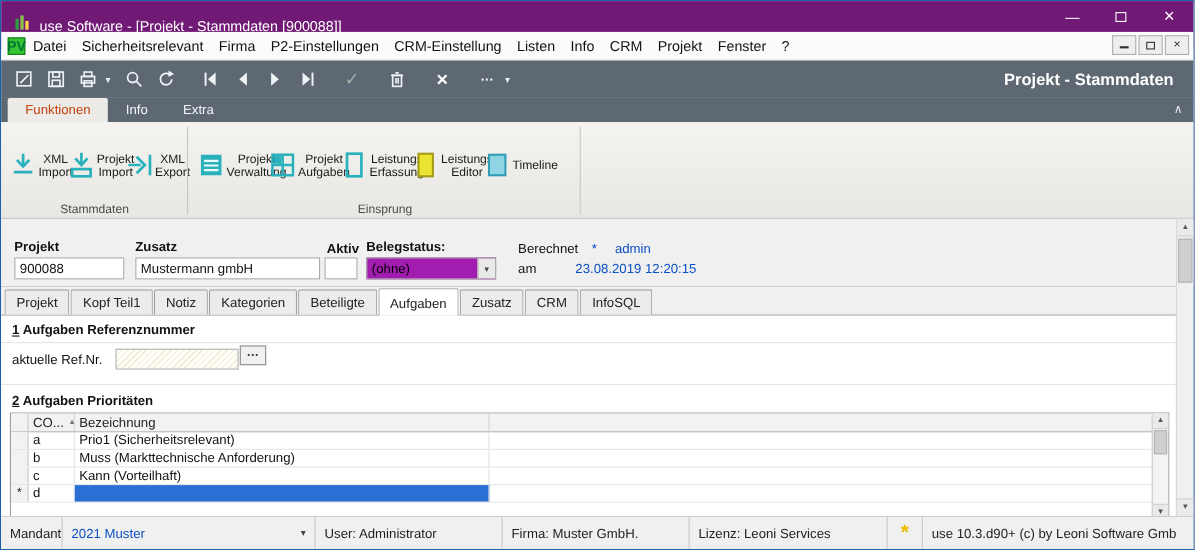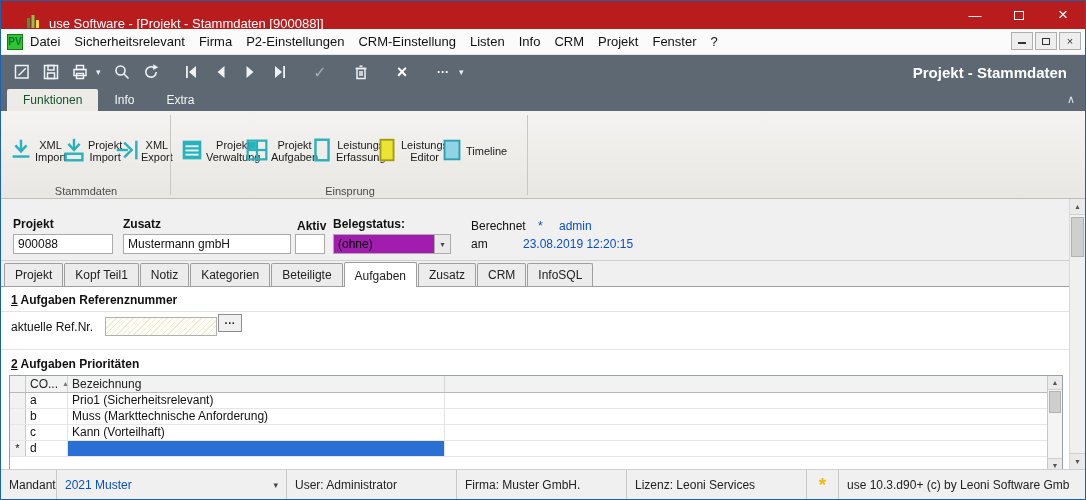--- a/index.html
+++ b/index.html
@@ -4,32 +4,32 @@
 <style>
   * { margin:0; padding:0; box-sizing:border-box; }
   html,body { background:#888; }
   .app {
     position:relative; width:1086px; height:500px; overflow:hidden;
     font-family:"Liberation Sans","DejaVu Sans",sans-serif;
     background:#f0f0f0; border:1px solid #1c61ae;
   }
   
   .titlebar { position:absolute; left:0; top:0; right:0; height:44px;
-    background:#b91c1c; display:flex; align-items:center; padding-left:25px; color:#fff; }
+    background:#701a75; display:flex; align-items:center; padding-left:12px; color:#fff; }
   .titlebar .title-text { font-size:13px; margin-left:8px; }
   .win-controls { position:absolute; right:0; top:0; height:28px; display:flex; }
   .wc { width:44px; height:28px; display:flex; align-items:center; justify-content:center;
     color:#fff; font-size:13px; cursor:default; }
   .wc .maxbox { width:10px; height:9px; border:1px solid #fff; display:block; }
   .wc.close { font-size:17px; }
   
   .menubar { position:absolute; left:0; top:28px; right:0; height:26px; background:#fbfbfb;
     display:flex; align-items:center; padding-left:6px; border-bottom:1px solid #e4e4e4; }
   .pv-badge { width:16px; height:16px; background:#33c433; border:1px solid #157a15;
-    color:#073; font-size:10px; font-weight:bold; display:flex; align-items:center; justify-content:center; }
+    color:#073; font-size:13px; font-weight:bold; display:flex; align-items:center; justify-content:center; }
   .menu-item { font-size:13px; color:#111; padding:4px 7px; cursor:default; }
   .mdi-controls { position:absolute; right:4px; top:3px; display:flex; gap:2px; }
   .mdi-btn { width:22px; height:18px; background:#eeeeee; border:1px solid #aeaeae;
     display:flex; align-items:center; justify-content:center; font-size:11px; color:#333; }
   .mdi-min { width:8px; border-bottom:2px solid #333; height:6px; }
   .mdi-rest { width:8px; height:7px; border:1px solid #333; }
   
   .toolbar { position:absolute; left:0; top:54px; right:0; height:34px; background:#5d6873;
     display:flex; align-items:center; padding-left:8px; }
   .tb-btn { width:26px; height:26px; display:flex; align-items:center; justify-content:center; margin-right:3px; }
@@ -37,21 +37,21 @@
   .tb-caret { color:#e8eef2; font-size:9px; width:10px; margin-right:3px; }
   .tb-gap { width:12px; }
   .tb-check { color:#9fb3a8; font-size:16px; font-weight:bold; }
   .tb-x { color:#fff; font-size:18px; font-weight:bold; }
   .tb-more { color:#fff; font-size:12px; font-weight:bold; letter-spacing:0px; }
   .screen-title { margin-left:auto; padding-right:18px; color:#fff; font-weight:bold; font-size:15px; }
   
   .ribbon-tabs { position:absolute; left:0; top:88px; right:0; height:22px; background:#5d6873;
     display:flex; align-items:flex-end; padding-left:6px; }
   .rtab { font-size:12px; color:#f2f5f7; padding:4px 16px 4px 16px; cursor:default; }
-  .rtab.active { background:#edebe8; color:#14532d; border-radius:2px 2px 0 0;text-align:right; }
+  .rtab.active { background:#edebe8; color:#c2410c; border-radius:2px 2px 0 0;text-align:right; }
   .ribbon-collapse { position:absolute; right:10px; top:4px; color:#dfe6ea; font-size:11px; }
   
   .ribbon-body { position:absolute; left:0; top:110px; right:0; height:88px;
     background:linear-gradient(#f4f3f1,#e9e7e3); border-bottom:1px solid #c0beba; }
   .rgroup { position:absolute; top:0; height:88px; }
   .rgroup .btn-row { display:flex; padding:4px 0 0 6px; }
   .rgroup-label { position:absolute; bottom:2px; left:0; right:0; text-align:center;
     font-size:11px; color:#4a4a4a; }
   .rgroup-sep { position:absolute; top:4px; bottom:4px; right:0; width:1px; background:#c9c7c3; }
   .ribbon-btn { width:52px; height:66px; display:flex; align-items:center;

